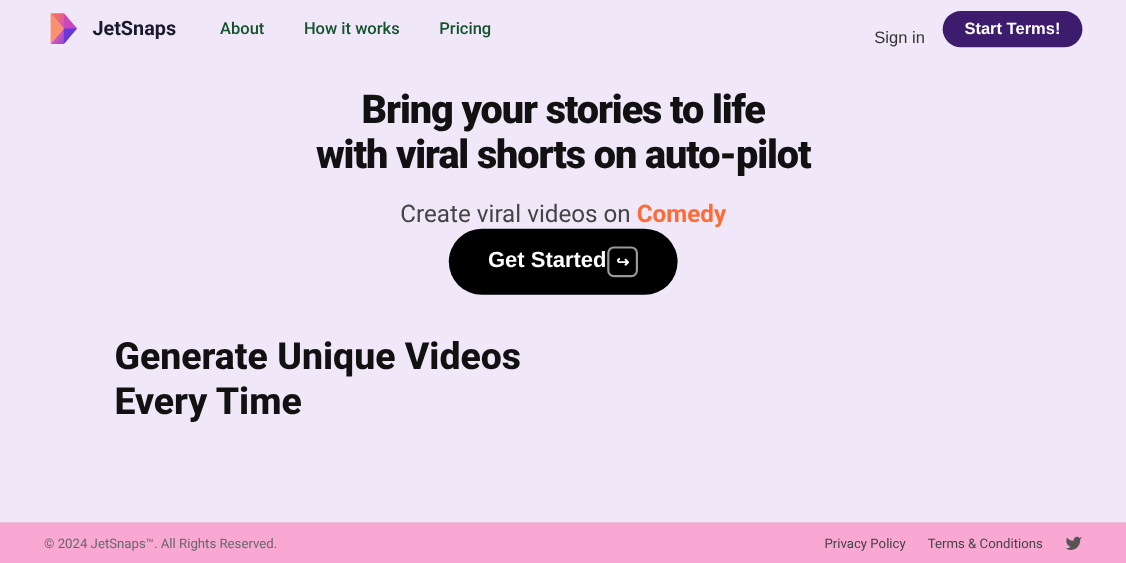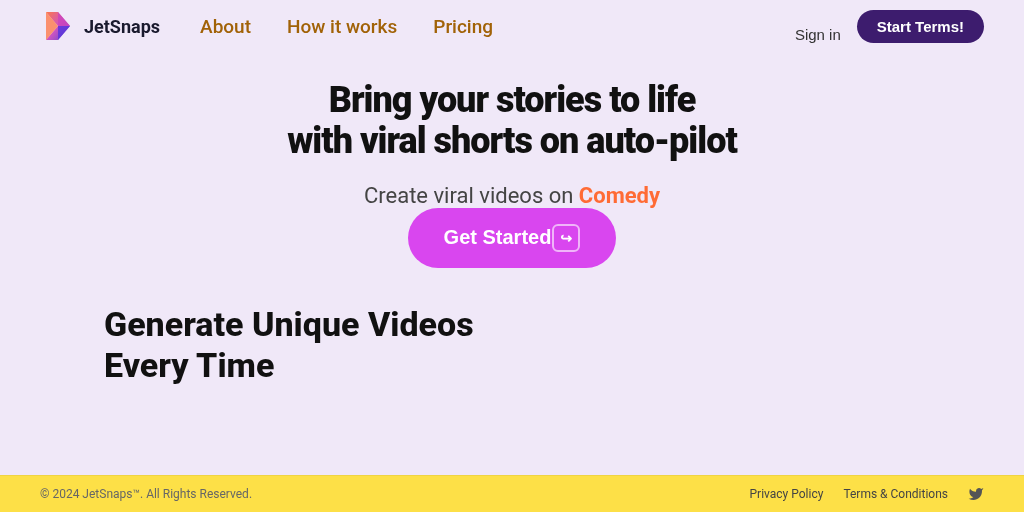--- a/index.html
+++ b/index.html
@@ -47,22 +47,22 @@
     }
 
     .nav-links {
       display: flex;
       align-items: center;
       gap: 36px;
       flex: 1;
     }
 
     .nav-link {
-      font-size: 19px;
-      color: #a16207;
+      font-size: 15px;
+      color: #14532d;
       text-decoration: none;
       font-weight: 500;
       cursor: pointer;
     }
 
     .nav-actions {
       display: flex;
       align-items: flex-end;
       gap: 16px;
     }
@@ -130,21 +130,21 @@
 
     .hero-subtitle .comedy-text {
       color: #ff6b35;
       font-weight: 700;
     }
 
     .get-started-btn {
       display: inline-flex;
       align-items: center;
       gap: 1px;
-      background: #d946ef;
+      background: #000000;
       color: white;
       border: none;
       border-radius: 36px;
       padding: 16px 36px;
       font-size: 20px;
       font-weight: 700;
       cursor: pointer;
     }
 
     .get-started-btn .btn-icon {
@@ -174,21 +174,21 @@
     
     footer {
       position: absolute;
       bottom: 0;
       left: 0;
       right: 0;
       display: flex;
       align-items: center;
       justify-content: space-between;
       padding: 10px 40px;
-      background: #fde047;
+      background: #f9a8d4;
       border-top: 1px solid rgba(0,0,0,0.05);
     }
 
     .footer-left {
       font-size: 12px;
       color: #666;
     }
 
     .footer-right {
       display: flex;

